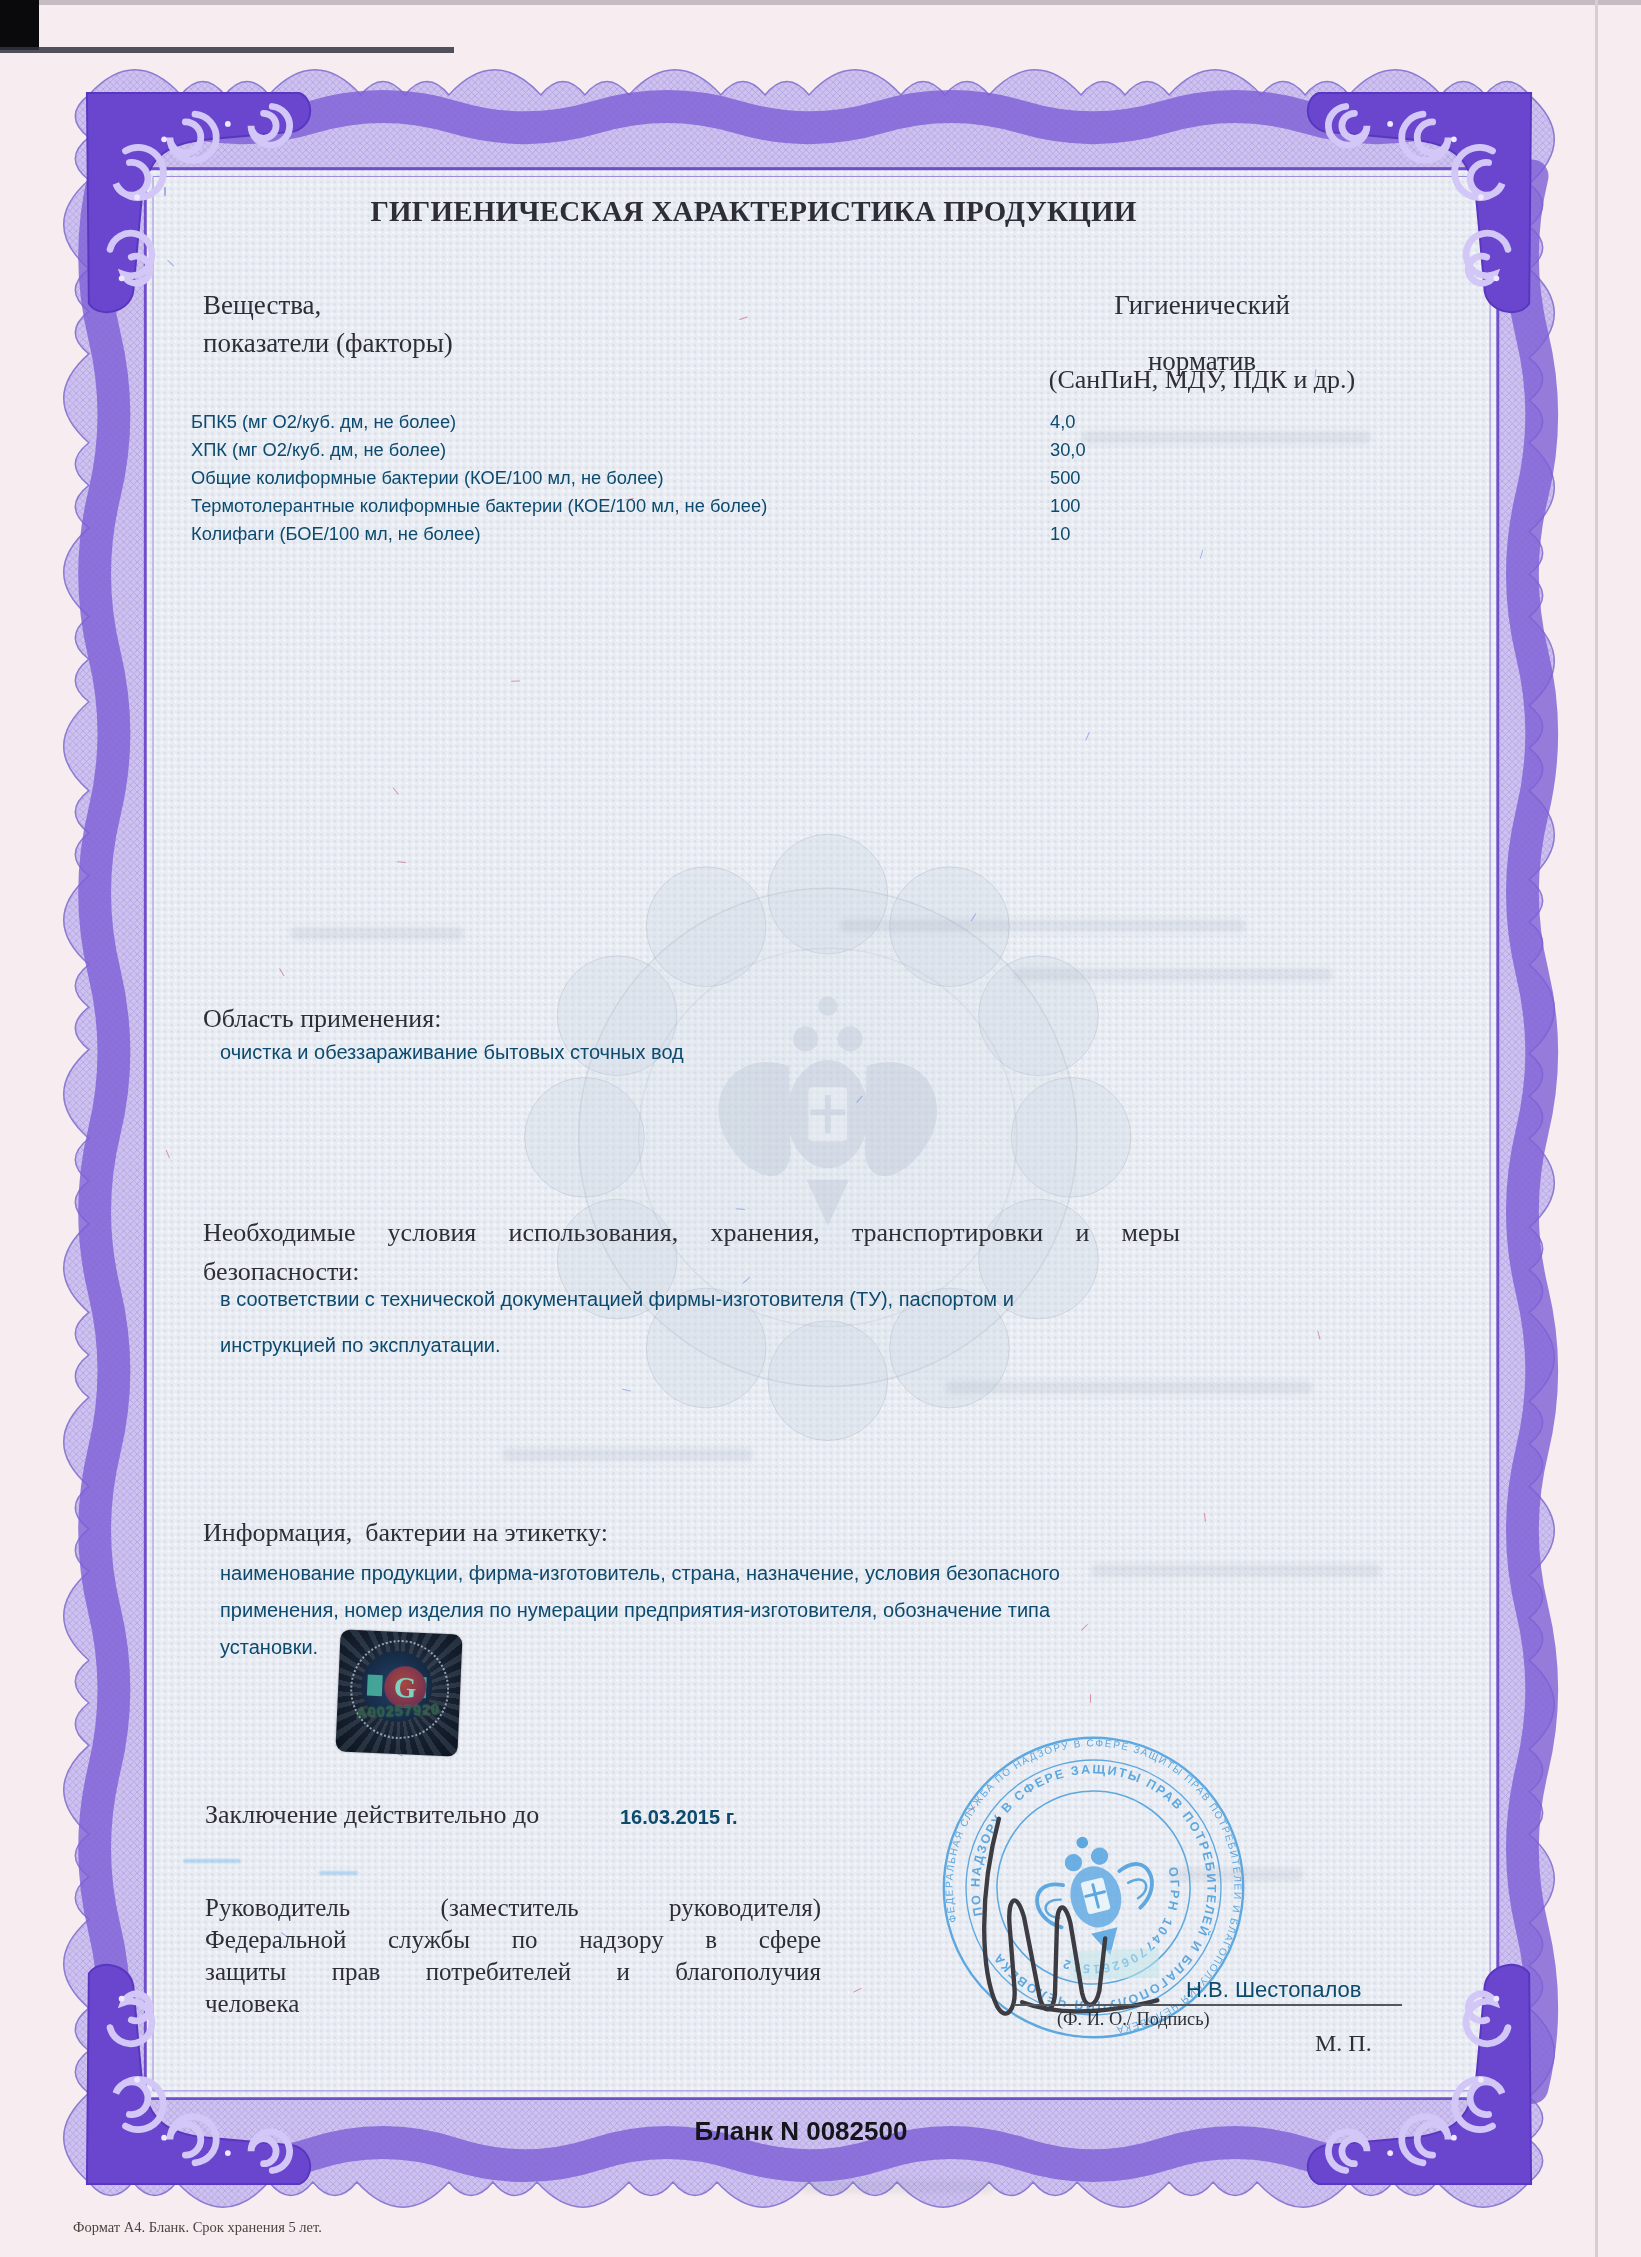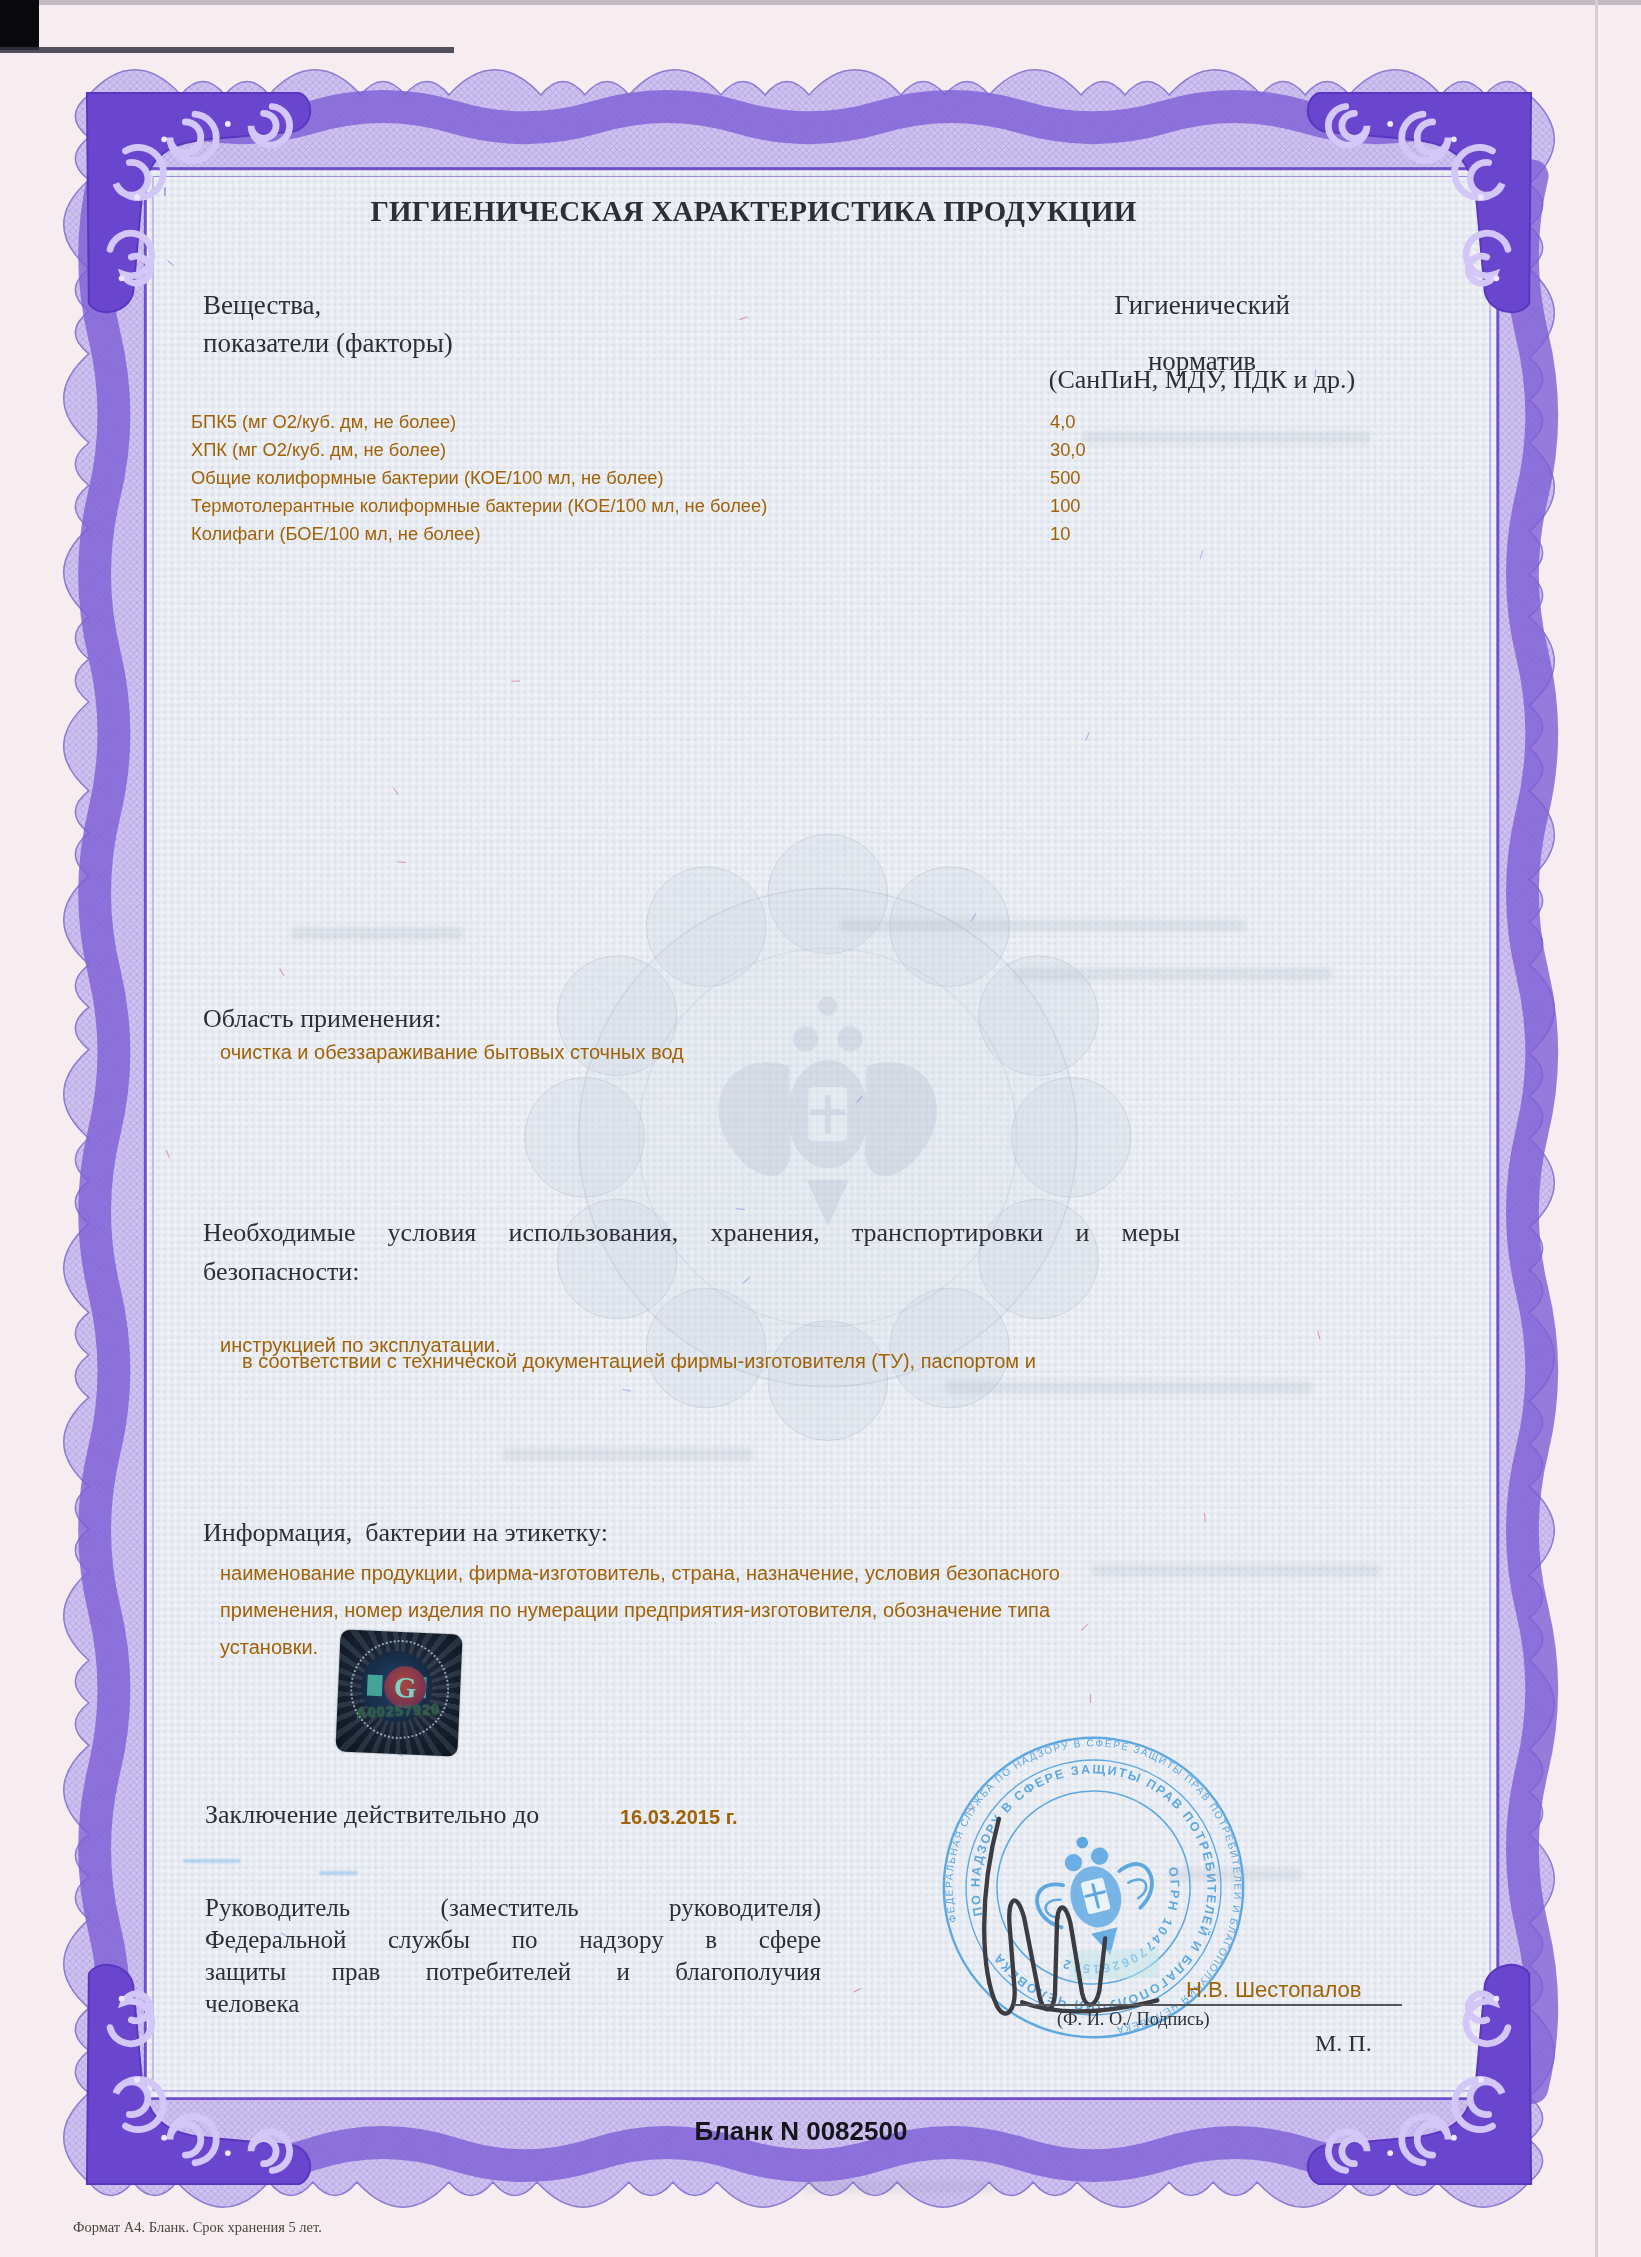--- a/index.html
+++ b/index.html
@@ -8,21 +8,21 @@
   .abs{position:absolute;}
   
   #inner-area{left:145px;top:168px;width:1354px;height:1931px;
     background-color:#e9edf3;
     background-image:
       radial-gradient(rgba(255,255,255,.55) 1px, rgba(255,255,255,0) 1.5px),
       radial-gradient(rgba(176,190,208,.30) 1px, rgba(176,190,208,0) 1.5px);
     background-size:6.8px 6.8px,6.8px 6.8px;background-position:0 0,2.9px 3.9px;}
   #frame-svg{left:56px;top:62px;}
   .serif-h{font-family:"Liberation Serif",serif;color:#2e2e36;}
-  .sans{font-family:"Liberation Sans",sans-serif;color:#a16207;}
+  .sans{font-family:"Liberation Sans",sans-serif;color:#0c4a6e;}
   .jline{text-align:justify;text-align-last:justify;}
   .pre{white-space:pre;}
   .fiber{position:absolute;width:1.4px;height:8.7px;border-radius:1px;}
   .smudge{position:absolute;height:12.6px;border-radius:5.8px;background:#7e8aa0;opacity:.13;filter:blur(2.9px);}
   .bluemark{position:absolute;height:3.9px;border-radius:1.9px;background:#6fb4e8;opacity:.45;filter:blur(1px);}
   
   .holo{left:338px;top:1632px;width:122px;height:122px;border-radius:9.7px;
     transform:rotate(2.5deg);
     background:radial-gradient(circle at 50% 45%, #2e3a4e 0%, #182130 55%, #0d141f 100%);
     box-shadow:0 0 1.9px rgba(0,0,0,.4);}
@@ -158,21 +158,21 @@
 <div class="abs sans" style="left:191px;top:495px;font-size:18.3px;">Термотолерантные колиформные бактерии (КОЕ/100 мл, не более)</div>
 <div class="abs sans" style="left:1050px;top:495px;font-size:18.3px;">100</div>
 <div class="abs sans" style="left:191px;top:523px;font-size:18.3px;">Колифаги (БОЕ/100 мл, не более)</div>
 <div class="abs sans" style="left:1050px;top:523px;font-size:18.3px;">10</div>
 
 <div class="abs serif-h" style="left:203px;top:1004px;font-size:26px;">Область применения:</div>
 <div class="abs sans" style="left:220px;top:1041px;font-size:20px;">очистка и обеззараживание бытовых сточных вод</div>
 
 <div class="abs serif-h jline" style="left:203px;top:1218px;width:977px;font-size:26px;">Необходимые условия использования,  хранения,  транспортировки и меры</div>
 <div class="abs serif-h" style="left:203px;top:1257px;font-size:26px;">безопасности:</div>
-<div class="abs sans" style="left:220px;top:1350px;font-size:20px;margin-left:22px;">в соответствии с технической документацией фирмы-изготовителя (ТУ), паспортом и</div>
+<div class="abs sans" style="left:220px;top:1288px;font-size:20px;">в соответствии с технической документацией фирмы-изготовителя (ТУ), паспортом и</div>
 <div class="abs sans" style="left:220px;top:1334px;font-size:20px;">инструкцией по эксплуатации.</div>
 
 <div class="abs serif-h pre" style="left:203px;top:1518px;font-size:26px;">Информация,  бактерии на этикетку:</div>
 <div class="abs sans" style="left:220px;top:1562px;font-size:20px;text-align:center;">наименование продукции, фирма-изготовитель, страна, назначение, условия безопасного</div>
 <div class="abs sans" style="left:220px;top:1599px;font-size:20px;">применения, номер изделия по нумерации предприятия-изготовителя, обозначение типа</div>
 <div class="abs sans" style="left:220px;top:1636px;font-size:20px;">установки.</div>
 
 <div class="abs holo">
   <div class="holo-rays"></div>
   <div class="holo-ring"></div>

